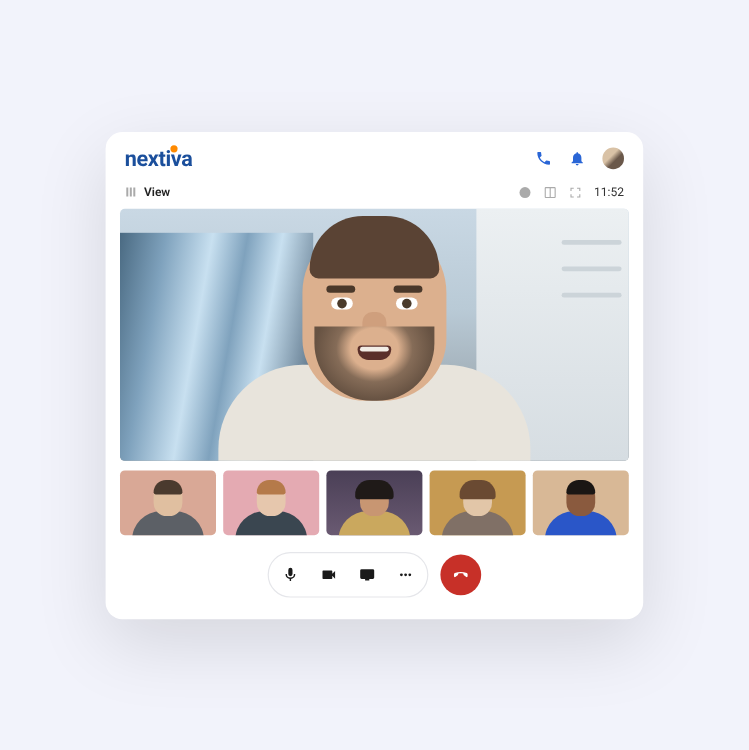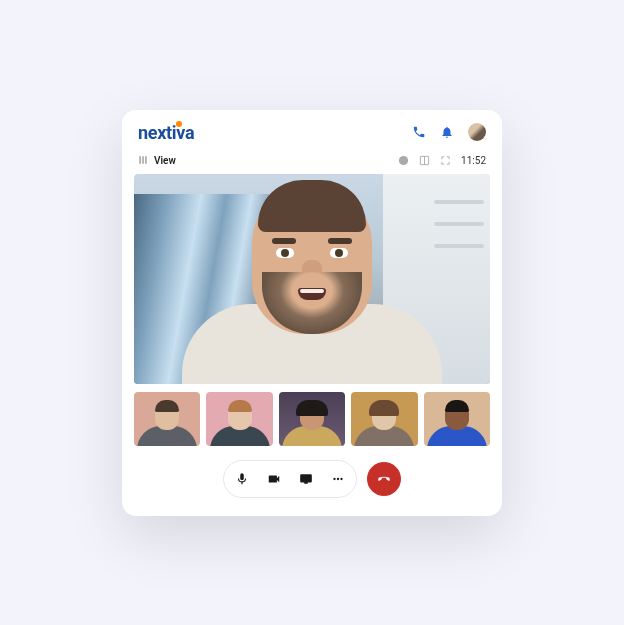--- a/index.html
+++ b/index.html
@@ -7,21 +7,21 @@
     width: 624px;
     height: 625px;
     background: #f2f3fb;
     font-family: -apple-system, BlinkMacSystemFont, "Segoe UI", Roboto, sans-serif;
     display: flex;
     align-items: center;
     justify-content: center;
     border-radius: 24px;
   }
   .app-window {
-    width: 380px;
+    width: 448px;
     background: #ffffff;
     border-radius: 14px;
     box-shadow: 0 20px 60px rgba(0,0,0,0.12);
     overflow: hidden;
   }
   
   .header {
     display: flex;
     align-items: center;
     justify-content: space-between;

